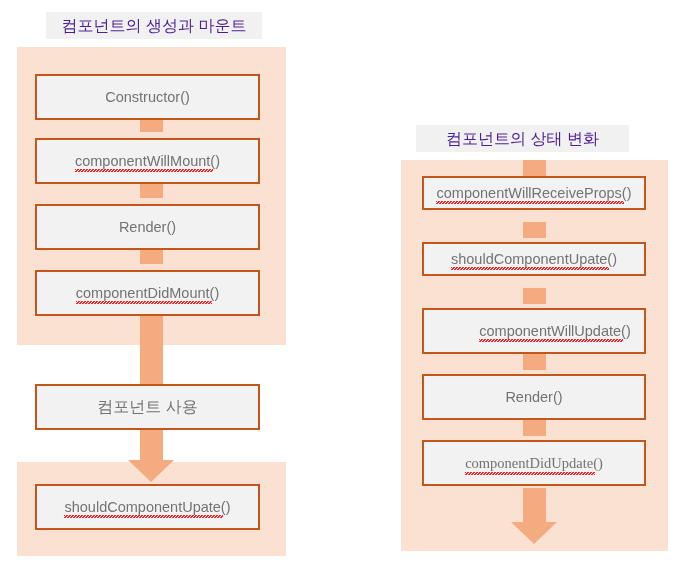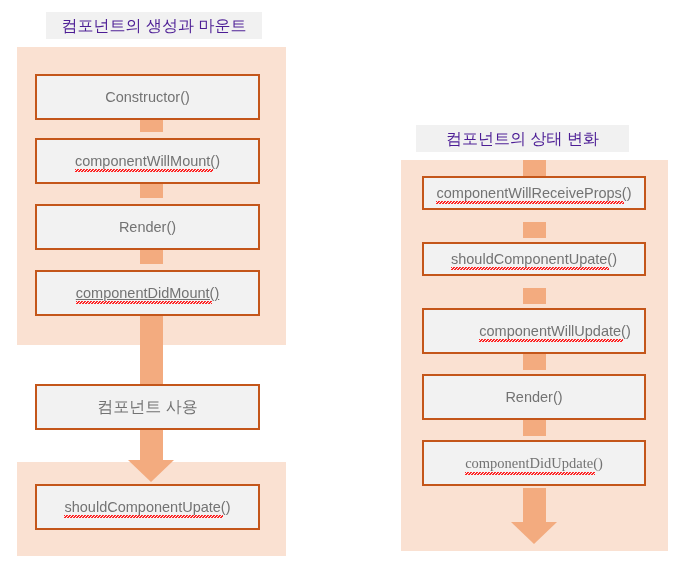--- a/index.html
+++ b/index.html
@@ -135,21 +135,21 @@
   </div>
 
   <div class="node spell" style="left:35px; top:138px; width:225px; height:46px;">
     <span class="label">componentWillMount()</span>
   </div>
 
   <div class="node" style="left:35px; top:204px; width:225px; height:46px;">
     <span class="label">Render()</span>
   </div>
 
-  <div class="node spell" style="left:35px; top:270px; width:225px; height:46px;text-decoration:underline;">
+  <div class="node spell" style="left:35px; top:270px; width:225px; height:46px;">
     <span class="label">componentDidMount()</span>
   </div>
 
   <div class="node korean" style="left:35px; top:384px; width:225px; height:46px;">
     <span class="label">컴포넌트 사용</span>
   </div>
 
   <div class="node spell" style="left:35px; top:484px; width:225px; height:46px;">
     <span class="label">shouldComponentUpate()</span>
   </div>

